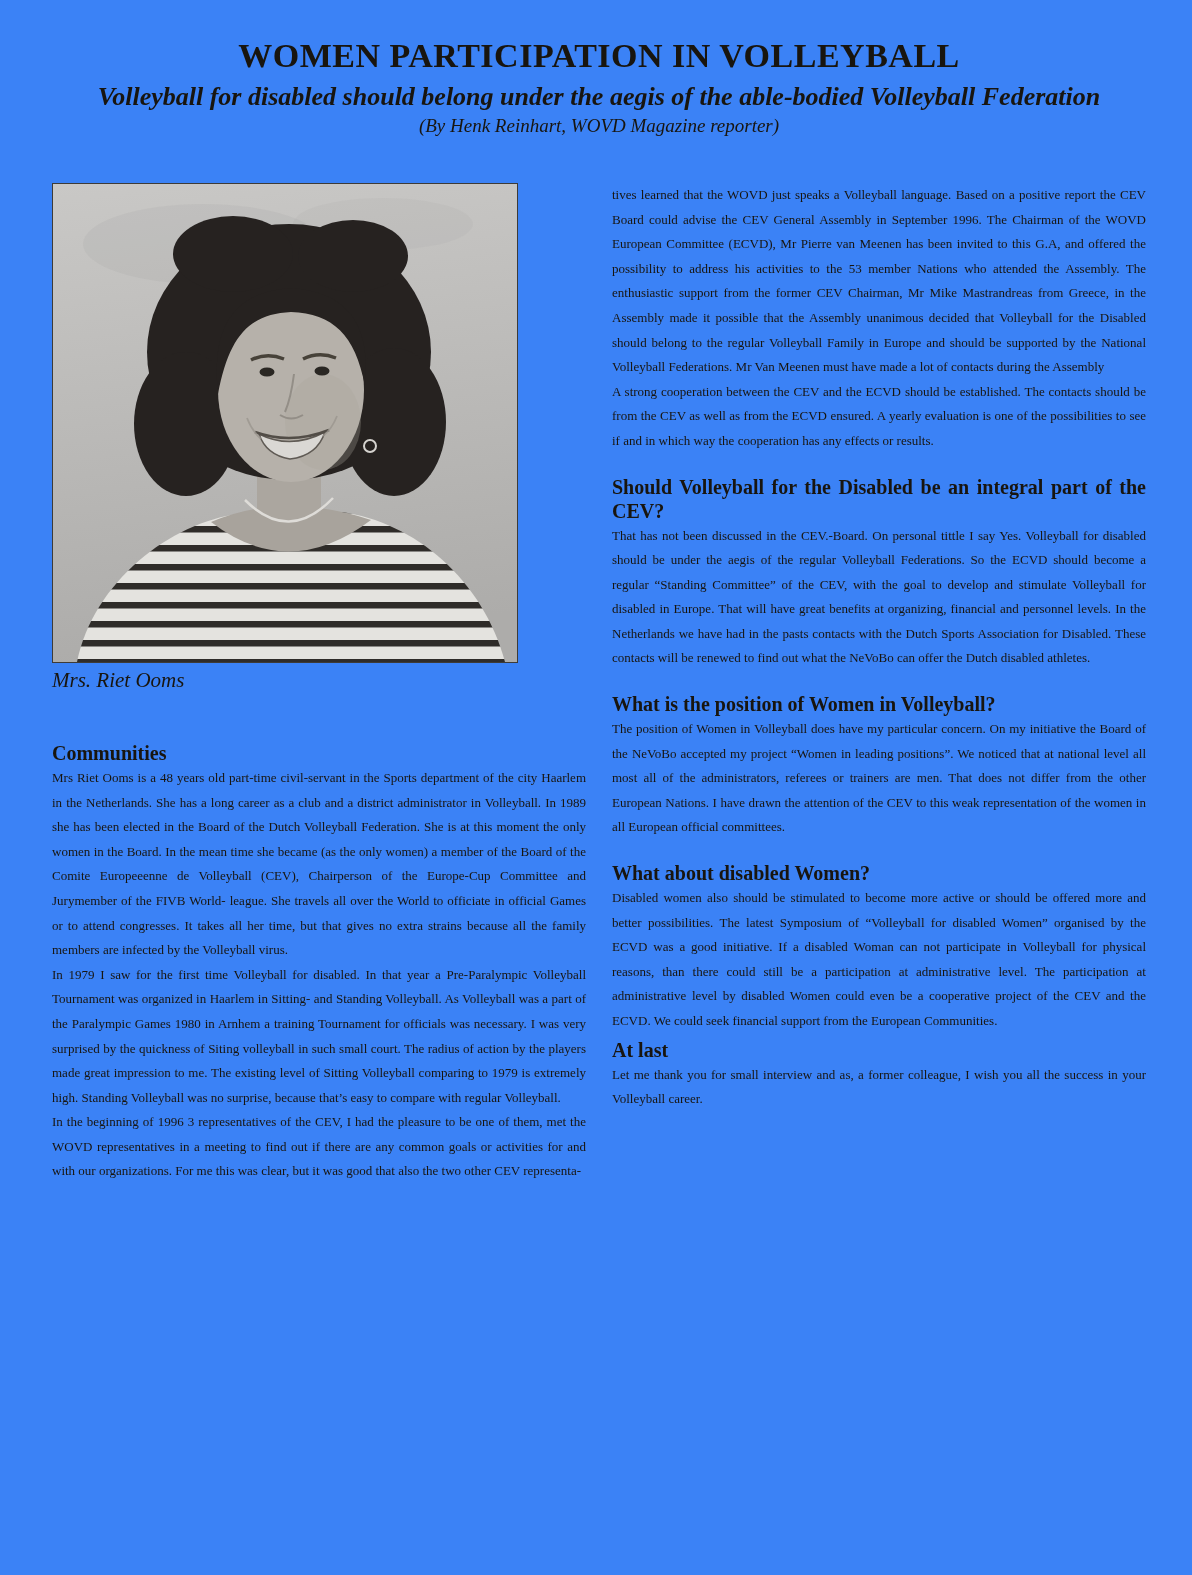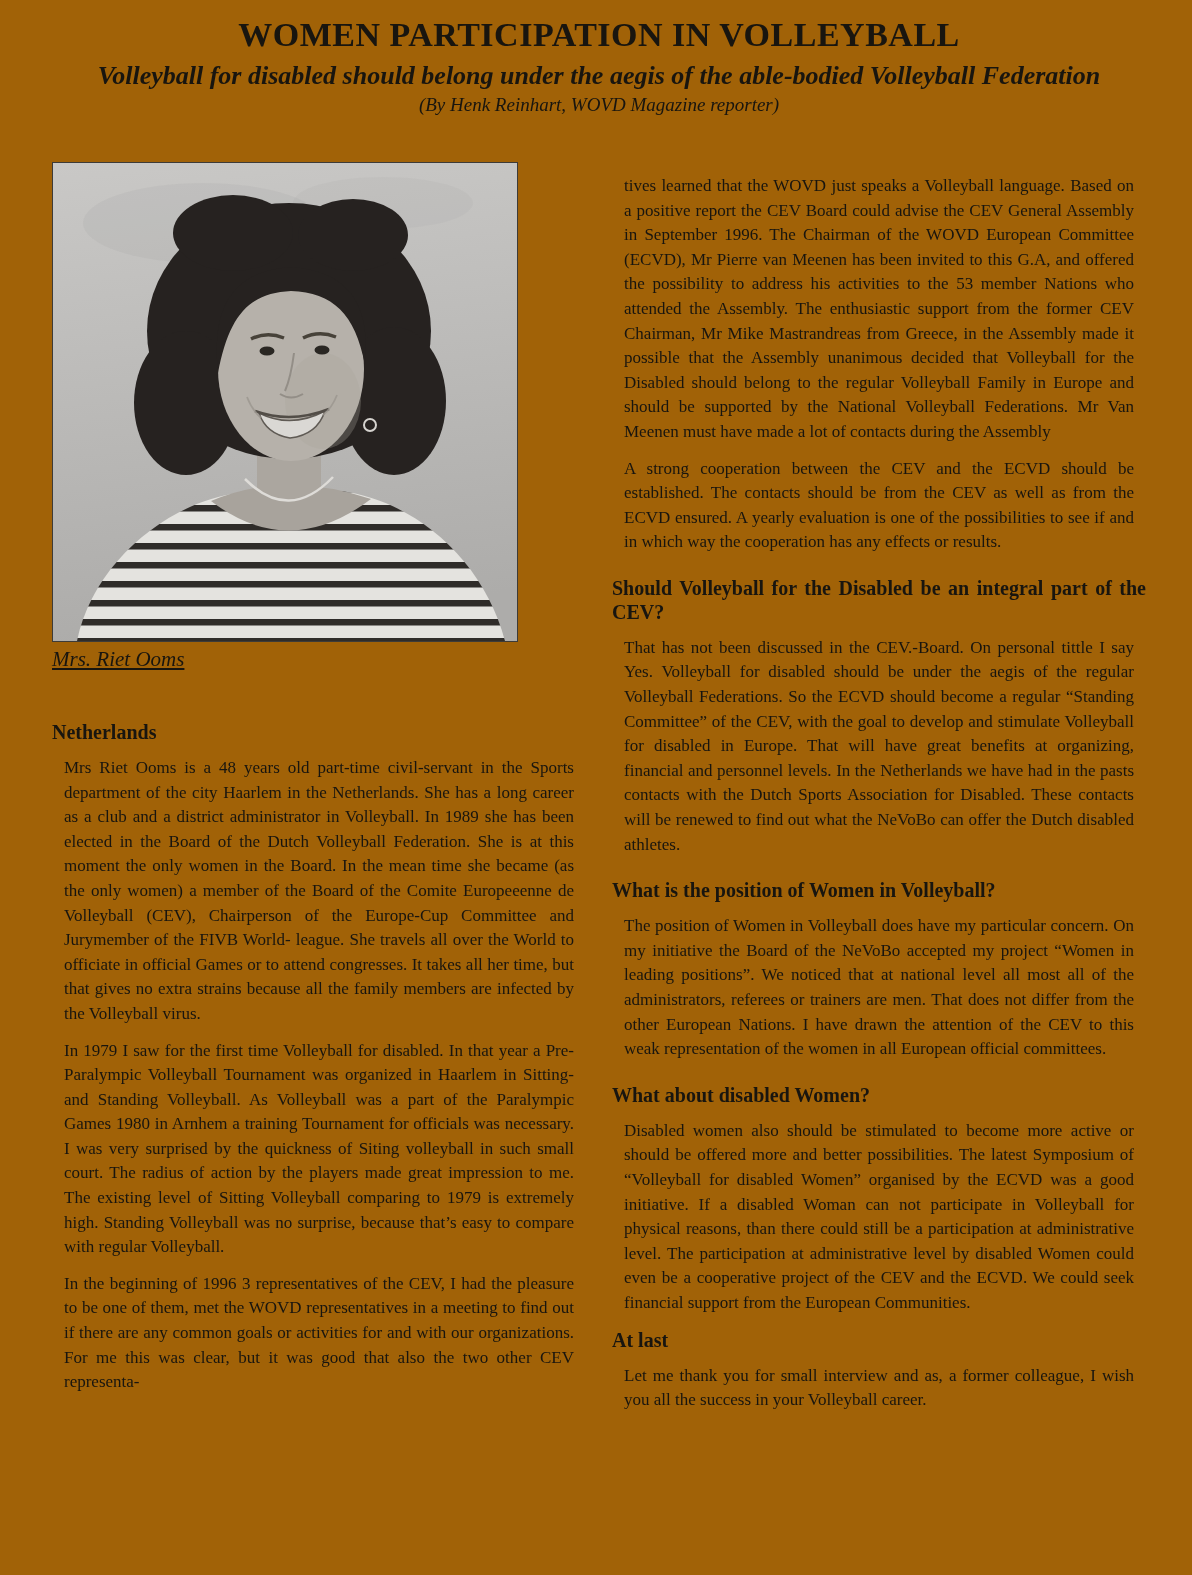--- a/index.html
+++ b/index.html
@@ -1,48 +1,48 @@
 <!DOCTYPE html>
 <html lang="en"><head>
 <meta charset="utf-8">
 <style>
   html, body { margin:0; padding:0; background:#ffffff; }
   .page {
     position:relative;
     width:1192px; height:1575px;
     box-sizing:border-box;
-    background:#a16207;
+    background:#3b82f6;
     color:#18150f;
     font-family:"Liberation Serif", serif;
-    padding:16px 46px 0 52px;
+    padding:37px 46px 0 52px;
     overflow:hidden;
   }
   .masthead { text-align:center; margin-bottom:46px; }
   .masthead h1 {
     margin:0; font-size:34px; font-weight:700; letter-spacing:0.5px; line-height:1.12;
   }
   .masthead h2 {
     margin:7px 0 3px; font-size:26px; font-weight:700; font-style:italic; line-height:1.15;
   }
   .masthead .byline { font-size:19px; font-style:italic; }
 
   .columns { display:flex; gap:26px; align-items:flex-start; }
   .col { width:534px; flex:0 0 534px; }
 
   .col p {
-    margin:12px; font-size:17px; line-height:24.6px;
+    margin:0; font-size:13px; line-height:24.6px;
     text-align:justify; hyphens:auto; -webkit-hyphens:auto;
   }
   .sect h3 {
     margin:21px 0 1px; font-size:20px; line-height:24px; font-weight:700; text-align:justify;
   }
   .sect.tight h3 { margin-top:4px; }
   .sect.first-after-figure h3 { margin-top:48px; }
 
-  figure.portrait { margin:0;text-decoration:underline; }
+  figure.portrait { margin:0; }
   .photo-frame {
     width:464px; height:478px; border:1px solid #3d3b38; overflow:hidden; background:#bdbcba;
   }
   .photo-frame svg { display:block; }
   figcaption.caption { font-style:italic; font-size:21px; margin-top:5px; }
 </style>
 </head>
 <body>
 
 <div class="page">
@@ -118,21 +118,21 @@
               <path d="M 284 232 Q 279 245 270 252"></path>
             </g>
 
             <circle cx="317" cy="262" r="6" fill="none" stroke="#d5d3cf" stroke-width="2"></circle>
           </svg>
         </div>
         <figcaption class="caption">Mrs. Riet Ooms</figcaption>
       </figure>
 
       <section class="sect first-after-figure">
-        <h3>Netherlands</h3>
+        <h3>Communities</h3>
         <p>Mrs Riet Ooms is a 48 years old part-time civil-servant in the Sports department of the city Haarlem in the Netherlands. She has a long career as a club and a district administrator in Volleyball. In 1989 she has been elected in the Board of the Dutch Volleyball Federation. She is at this moment the only women in the Board. In the mean time she became (as the only women) a member of the Board of the Comite Europeeenne de Volleyball (CEV), Chairperson of the Europe-Cup Committee and Jurymember of the FIVB World- league. She travels all over the World to officiate in official Games or to attend congresses. It takes all her time, but that gives no extra strains because all the family members are infected by the Volleyball virus.</p>
       </section>
 
       <section class="sect">
         <p>In 1979 I saw for the first time Volleyball for disabled. In that year a Pre-Paralympic Volleyball Tournament was organized in Haarlem in Sitting- and Standing Volleyball. As Volleyball was a part of the Paralympic Games 1980 in Arnhem a training Tournament for officials was necessary. I was very surprised by the quickness of Siting volleyball in such small court. The radius of action by the players made great impression to me. The existing level of Sitting Volleyball comparing to 1979 is extremely high. Standing Volleyball was no surprise, because that’s easy to compare with regular Volleyball.</p>
       </section>
 
       <section class="sect">
         <p>In the beginning of 1996 3 representatives of the CEV, I had the pleasure to be one of them, met the WOVD representatives in a meeting to find out if there are any common goals or activities for and with our organizations. For me this was clear, but it was good that also the two other CEV representa-</p>
       </section>

